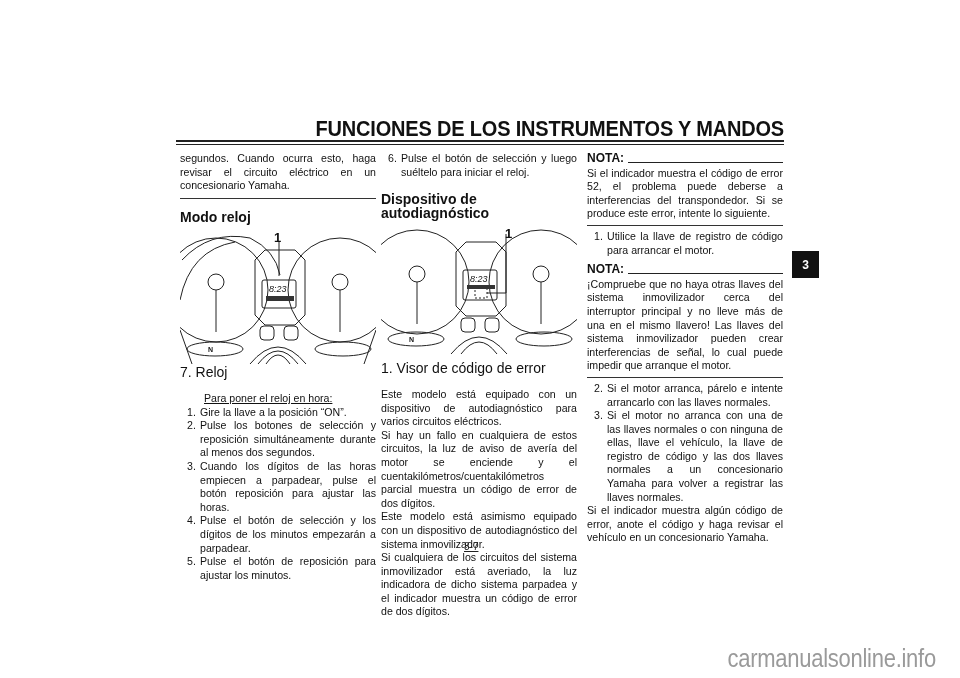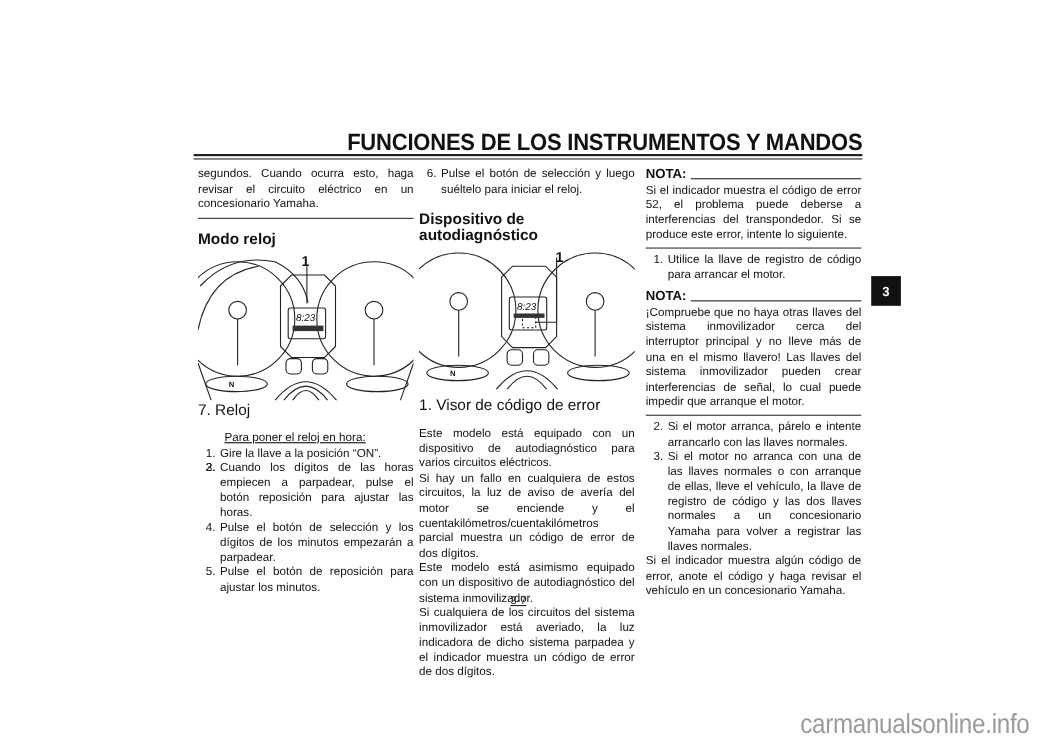--- a/index.html
+++ b/index.html
@@ -66,21 +66,21 @@
       <text x="94" y="12" font-size="13" font-weight="bold" fill="#111" font-family="Liberation Sans, sans-serif">1</text>
       <text x="89" y="62" font-size="9" font-style="italic" fill="#111" font-family="Liberation Sans, sans-serif">8:23</text>
       <rect x="86" y="66" width="28" height="5" fill="#333"></rect>
       <text x="28" y="122" font-size="7" font-weight="bold" fill="#111" font-family="Liberation Sans, sans-serif">N</text>
     </svg>
   </div>
   <div class="cap">7. Reloj</div>
   <div class="u">Para poner el reloj en hora:</div>
   <ol>
     <li><span class="n">1.</span><span>Gire la llave a la posición “ON”.</span></li>
-    <li><span class="n">2.</span></li>
+    <li><span class="n">2.</span><span>Pulse los botones de selección y reposición simultáneamente durante al menos dos segundos.</span></li>
     <li><span class="n">3.</span><span>Cuando los dígitos de las horas empiecen a parpadear, pulse el botón reposición para ajustar las horas.</span></li>
     <li><span class="n">4.</span><span>Pulse el botón de selección y los dígitos de los minutos empezarán a parpadear.</span></li>
     <li><span class="n">5.</span><span>Pulse el botón de reposición para ajustar los minutos.</span></li>
   </ol>
 </div>
 
 <div class="col c2">
   <ol>
     <li><span class="n">6.</span><span>Pulse el botón de selección y luego suéltelo para iniciar el reloj.</span></li>
   </ol>
@@ -132,20 +132,20 @@
   </ol>
   <div style="height:6px"></div>
   <div class="nota">
       <span>NOTA:</span>
       <span class="ln"></span>
     </div>
   <p>¡Compruebe que no haya otras llaves del sistema inmovilizador cerca del interruptor principal y no lleve más de una en el mismo llavero! Las llaves del sistema inmovilizador pueden crear interferencias de señal, lo cual puede impedir que arranque el motor.</p>
   <div class="nsep"></div>
   <ol>
     <li><span class="n">2.</span><span>Si el motor arranca, párelo e intente arrancarlo con las llaves normales.</span></li>
-    <li><span class="n">3.</span><span>Si el motor no arranca con una de las llaves normales o con arranque de ellas, lleve el vehículo, la llave de registro de código y las dos llaves normales a un concesionario Yamaha para volver a registrar las llaves normales.</span></li>
+    <li><span class="n">3.</span><span>Si el motor no arranca con una de las llaves normales o con ninguna de ellas, llave el vehículo, la llave de registro de código y las dos llaves normales a un concesionario Yamaha para volver a registrar las llaves normales.</span></li>
   </ol>
   <p>Si el indicador muestra algún código de error, anote el código y haga revisar el vehículo en un concesionario Yamaha.</p>
 </div>
 
 <div class="tab">3</div>
 <div class="pagenum">3-7</div>
 <div class="wm">carmanualsonline.info</div>
 
 </body></html>

